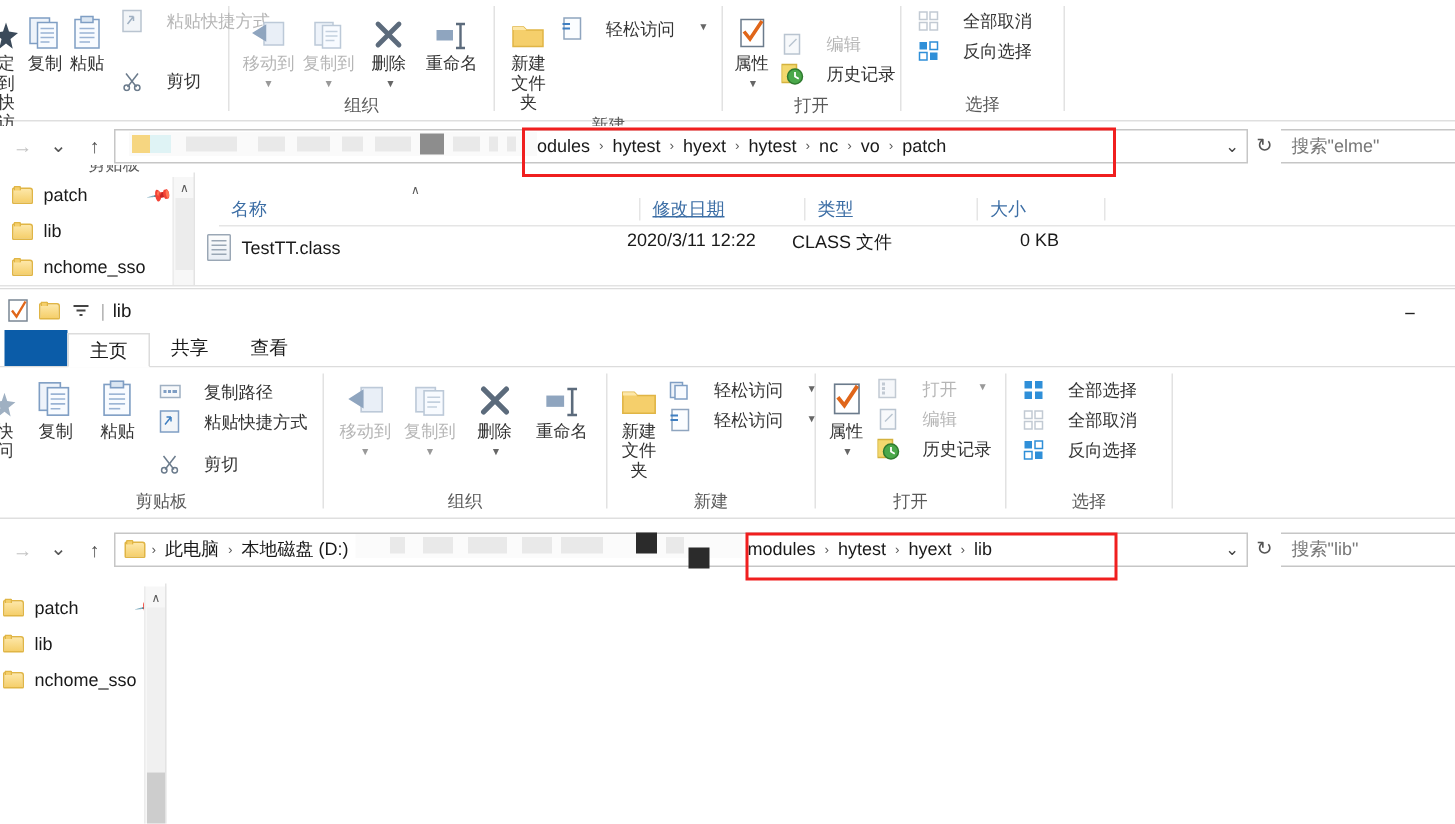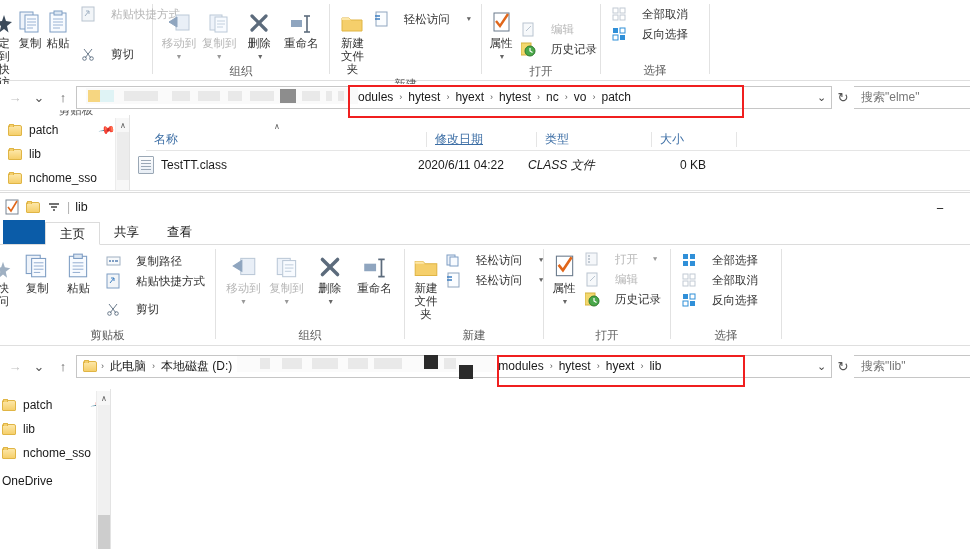--- a/index.html
+++ b/index.html
@@ -57,21 +57,21 @@
     width:112px;height:21px;border:1px solid #c6c6c6;border-left:none;background:#fff;
     display:flex;align-items:center;padding-left:7px;color:#777;font-size:12px;white-space:nowrap;overflow:hidden;
   }
 
   
   .colhdr{display:flex;height:22px;align-items:center;border-bottom:1px solid #e5e5e5;background:#fff;}
   .ch{font-size:12px;color:#3c6ea5;padding-left:8px;border-left:1px solid #e5e5e5;height:15px;line-height:15px;box-sizing:border-box;}
   .ch:first-child{border-left:none;}
 
   
-  .frow{display:flex;height:24px;align-items:center;font-size:12px;color:#1a1a1a;}
+  .frow{display:flex;height:24px;font-size:12px;color:#1a1a1a;}
   .fc{padding-left:8px;box-sizing:border-box;white-space:nowrap;overflow:hidden;}
 
   
   .navpane{position:absolute;left:0;font-size:12px;}
   .navitem{display:flex;align-items:center;height:24px;gap:6px;padding-left:8px;color:#1a1a1a;white-space:nowrap;cursor:default;}
 
   .folder-ic{width:15px;height:13px;flex:none;position:relative;}
   .folder-ic:before{content:"";position:absolute;left:0;top:1px;width:14px;height:11px;
     background:linear-gradient(#fde7a8,#f5cf6b);border:1px solid #e0b545;border-radius:1px 2px 1px 1px;box-sizing:border-box;}
   .folder-ic:after{content:"";position:absolute;left:1px;top:0;width:5px;height:3px;background:#f5cf6b;border:1px solid #e0b545;border-bottom:none;border-radius:1px 1px 0 0;box-sizing:border-box;}
@@ -419,22 +419,22 @@
     <div class="ch" style="width:115px;">类型</div>
     <div class="ch" style="width:85px;">大小</div>
     <div class="ch" style="width:60px;"></div>
   </div>
 
   <div class="frow" style="position:absolute;left:130px;top:153px;width:840px;">
     <div class="fc" style="width:280px;display:flex;align-items:center;gap:7px;">
       <span class="cls-ic"></span>
       <span>TestTT.class</span>
     </div>
-    <div class="fc" style="width:110px;">2020/6/11 04:22</div>
-    <div class="fc" style="width:115px;font-style:italic;">CLASS 文件</div>
+    <div class="fc" style="width:110px;">2020/3/11 12:22</div>
+    <div class="fc" style="width:115px;">CLASS 文件</div>
     <div class="fc" style="width:85px;text-align:right;padding-right:14px;padding-left:0;">0 KB</div>
   </div>
 
   <div class="sb-arrow" style="left:270px;top:119px;">∧</div>
 </div>
 
 <div class="hl" style="left:348px;top:85px;width:396px;height:33px;"></div>
 
 <div class="win" style="top:192px;width:970px;height:357px;border-top:1px solid #dcdcdc;">
 
@@ -794,23 +794,20 @@
       <span class="pin" style="margin-left:auto;margin-right:4px;">📌</span>
     </div>
     <div class="navitem" style="padding-left:2px;">
       <span class="folder-ic"></span>
       <span>lib</span>
     </div>
     <div class="navitem" style="padding-left:2px;">
       <span class="folder-ic"></span>
       <span>nchome_sso</span>
     </div>
-    <div class="navitem" style="padding-left:2px;margin-top:4px;">
-      <span>OneDrive</span>
-    </div>
   </div>
 
   <div class="scrollbar" style="left:96px;top:198px;width:14px;height:159px;">
     <div class="sb-arrow" style="top:0;">∧</div>
     <div class="thumb" style="top:14px;height:110px;background:#f0f0f0;"></div>
     <div class="thumb" style="top:124px;height:35px;background:#cdcdcd;"></div>
   </div>
   <div class="vsplit" style="left:110px;top:196px;height:161px;"></div>
 
 </div>

